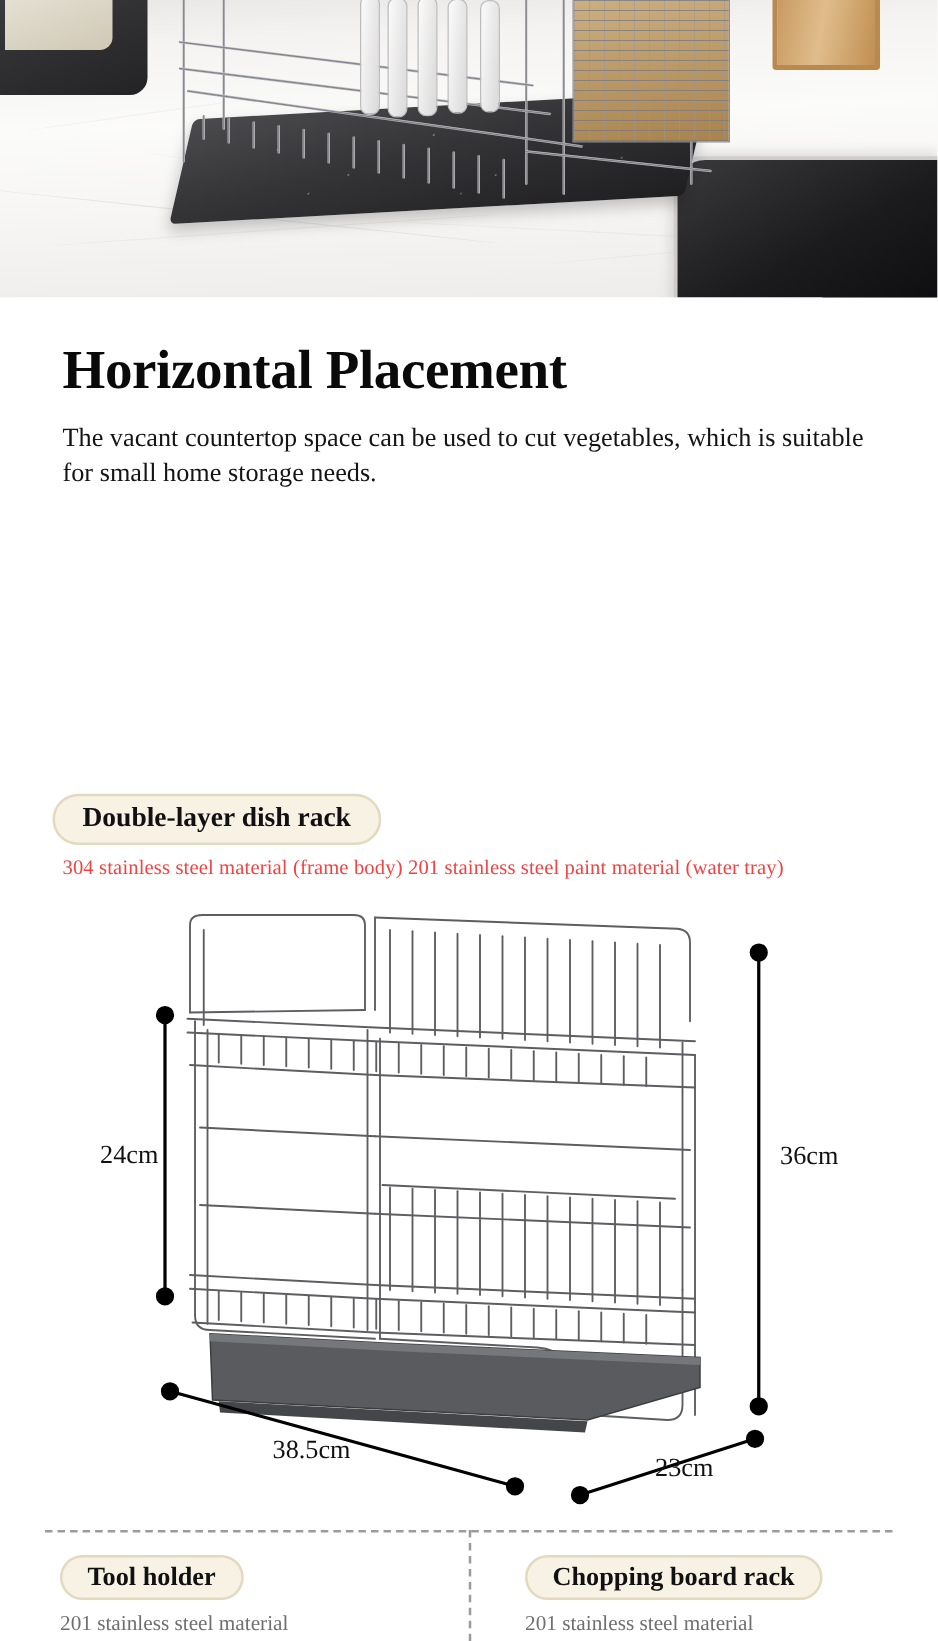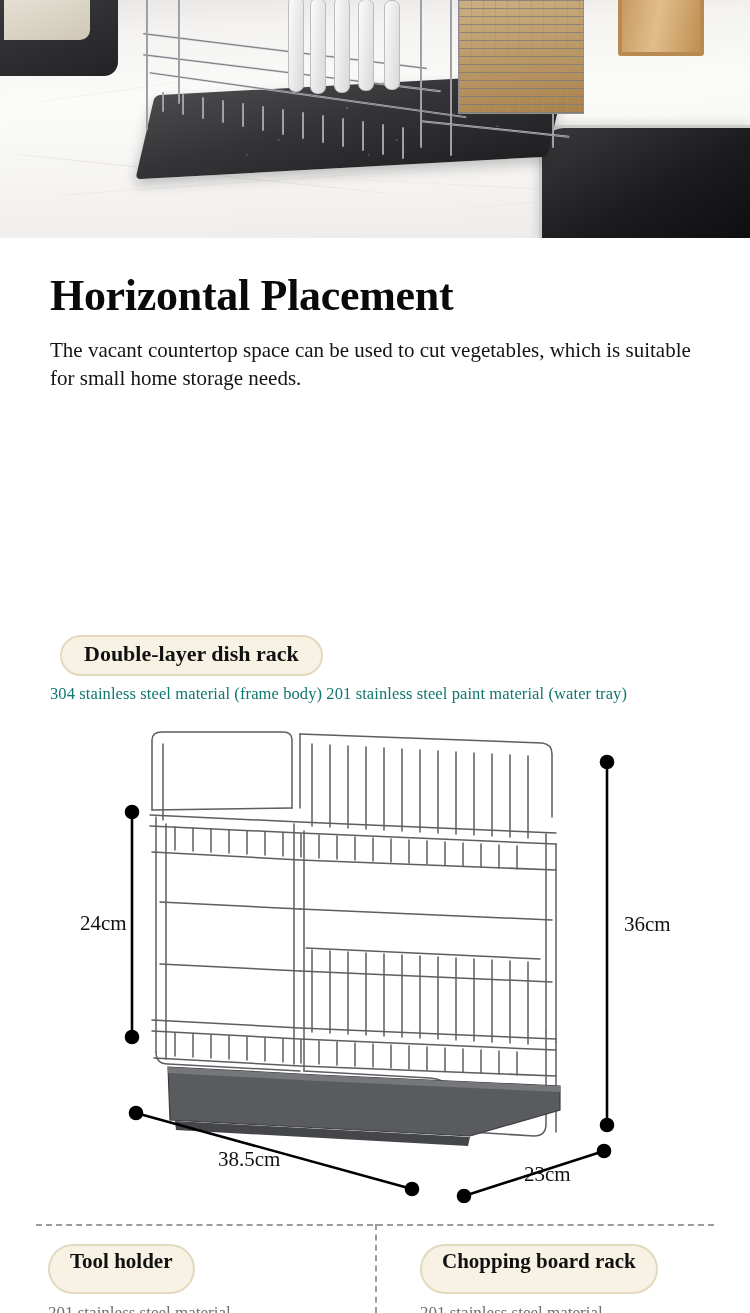--- a/index.html
+++ b/index.html
@@ -128,44 +128,44 @@
   .sec-diagram { position: absolute; left: 0; top: 612px; width: 750px; height: 606px; background: #fff; }
   .pill {
     display: inline-block;
     background: #f7f2e4;
     border: 2px solid #e2d9bf;
     border-radius: 999px;
     padding: 5px 22px 7px;
     font-size: 22px; font-weight: bold; color: #111; line-height: 1.12;
     white-space: nowrap;
   }
-  .pill-row { position: absolute; left: 60px; top: 23px; }
+  .pill-row { position: absolute; left: 42px; top: 23px; }
   .matline {
     position: absolute; left: 50px; top: 72px;
-    font-size: 16.5px; color: #0f766e; letter-spacing: .1px;
+    font-size: 16.5px; color: #ef4444; letter-spacing: .1px;
   }
 
   .art { position: absolute; left: 0; top: 0; width: 750px; height: 606px; }
 
   .dimlabel { position: absolute; font-size: 21px; color: #111; }
 
   
   .sec-foot { position: absolute; left: 0; top: 1218px; width: 750px; height: 95px; background: #fff; }
   .dash-h {
     position: absolute; left: 36px; top: 6px; width: 678px; height: 0;
     border-top: 2px dashed #9b9b9b;
   }
   .dash-v {
     position: absolute; left: 375px; top: 6px; width: 0; height: 89px;
     border-left: 2px dashed #9b9b9b;
   }
   .foot-col { position: absolute; top: 26px; }
   .foot-col.left { left: 48px; }
   .foot-col.right { left: 400px; margin-left: 20px; }
-  .foot-col .pill { font-size: 21px; padding: 4px 20px 18px; }
+  .foot-col .pill { font-size: 21px; padding: 4px 20px 4px; }
   .foot-mat { margin-top: 9px; font-size: 17px; color: #6f6f6f; }
 </style>
 </head>
 <body>
 
 <div class="page">
 
   <div class="hero">
     <div class="hero-counter"></div>
     <div class="veins">

